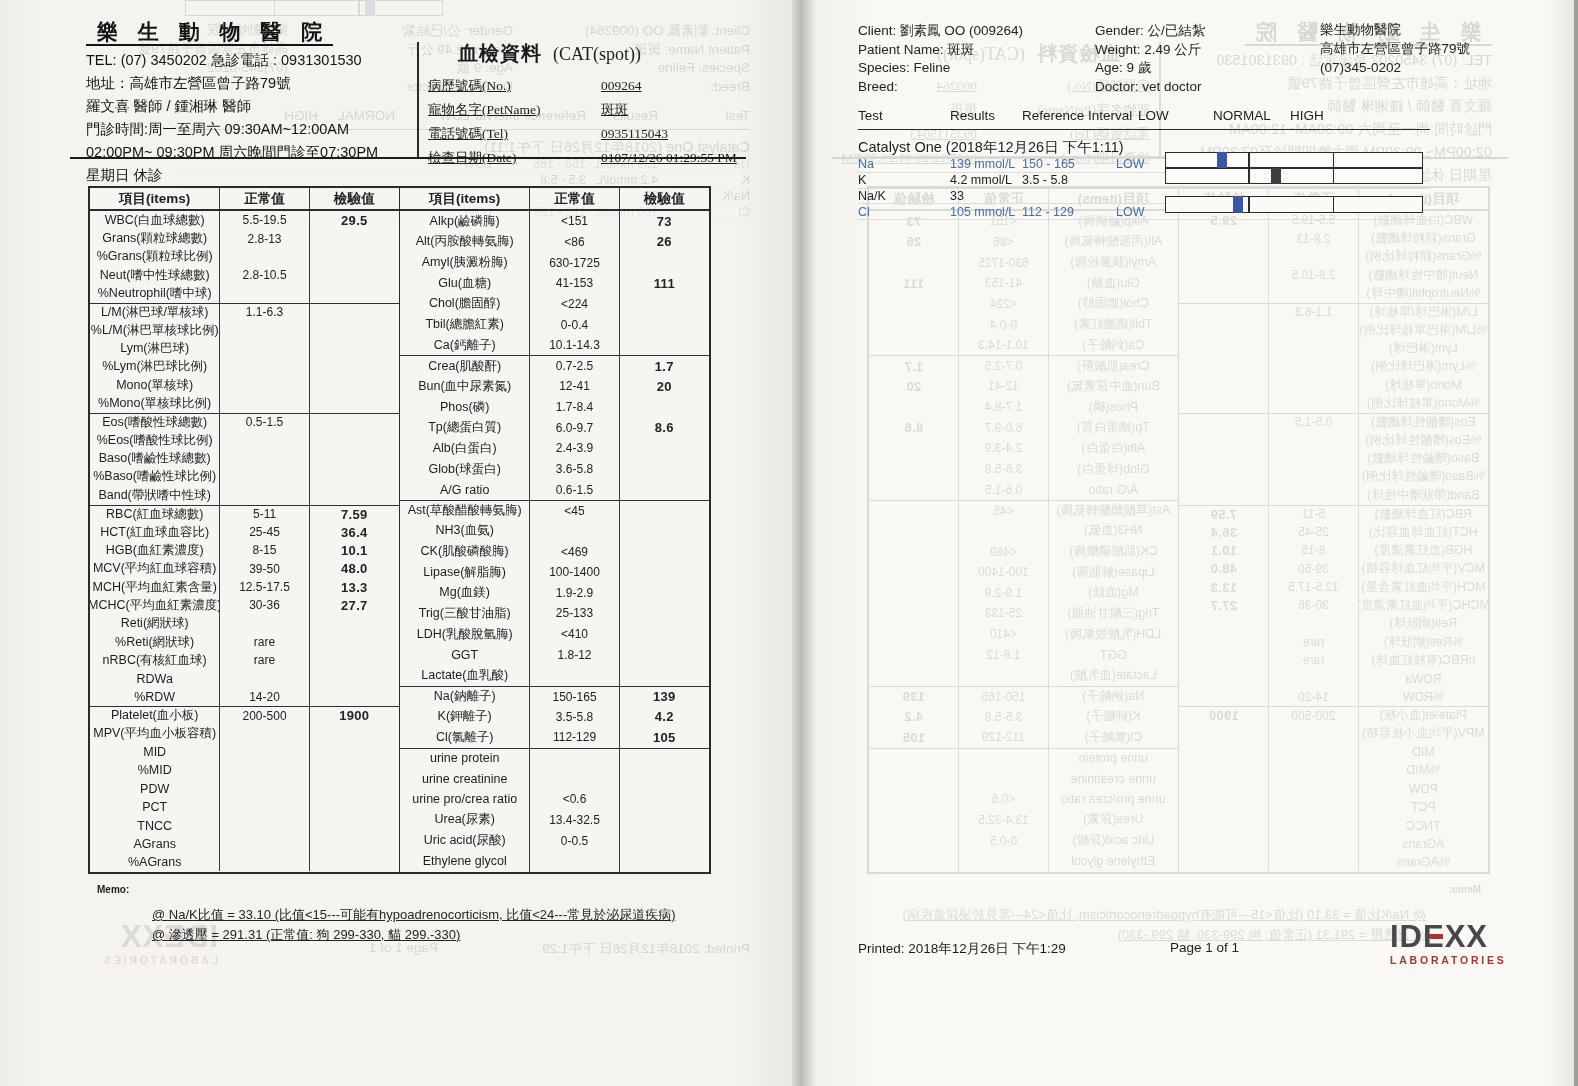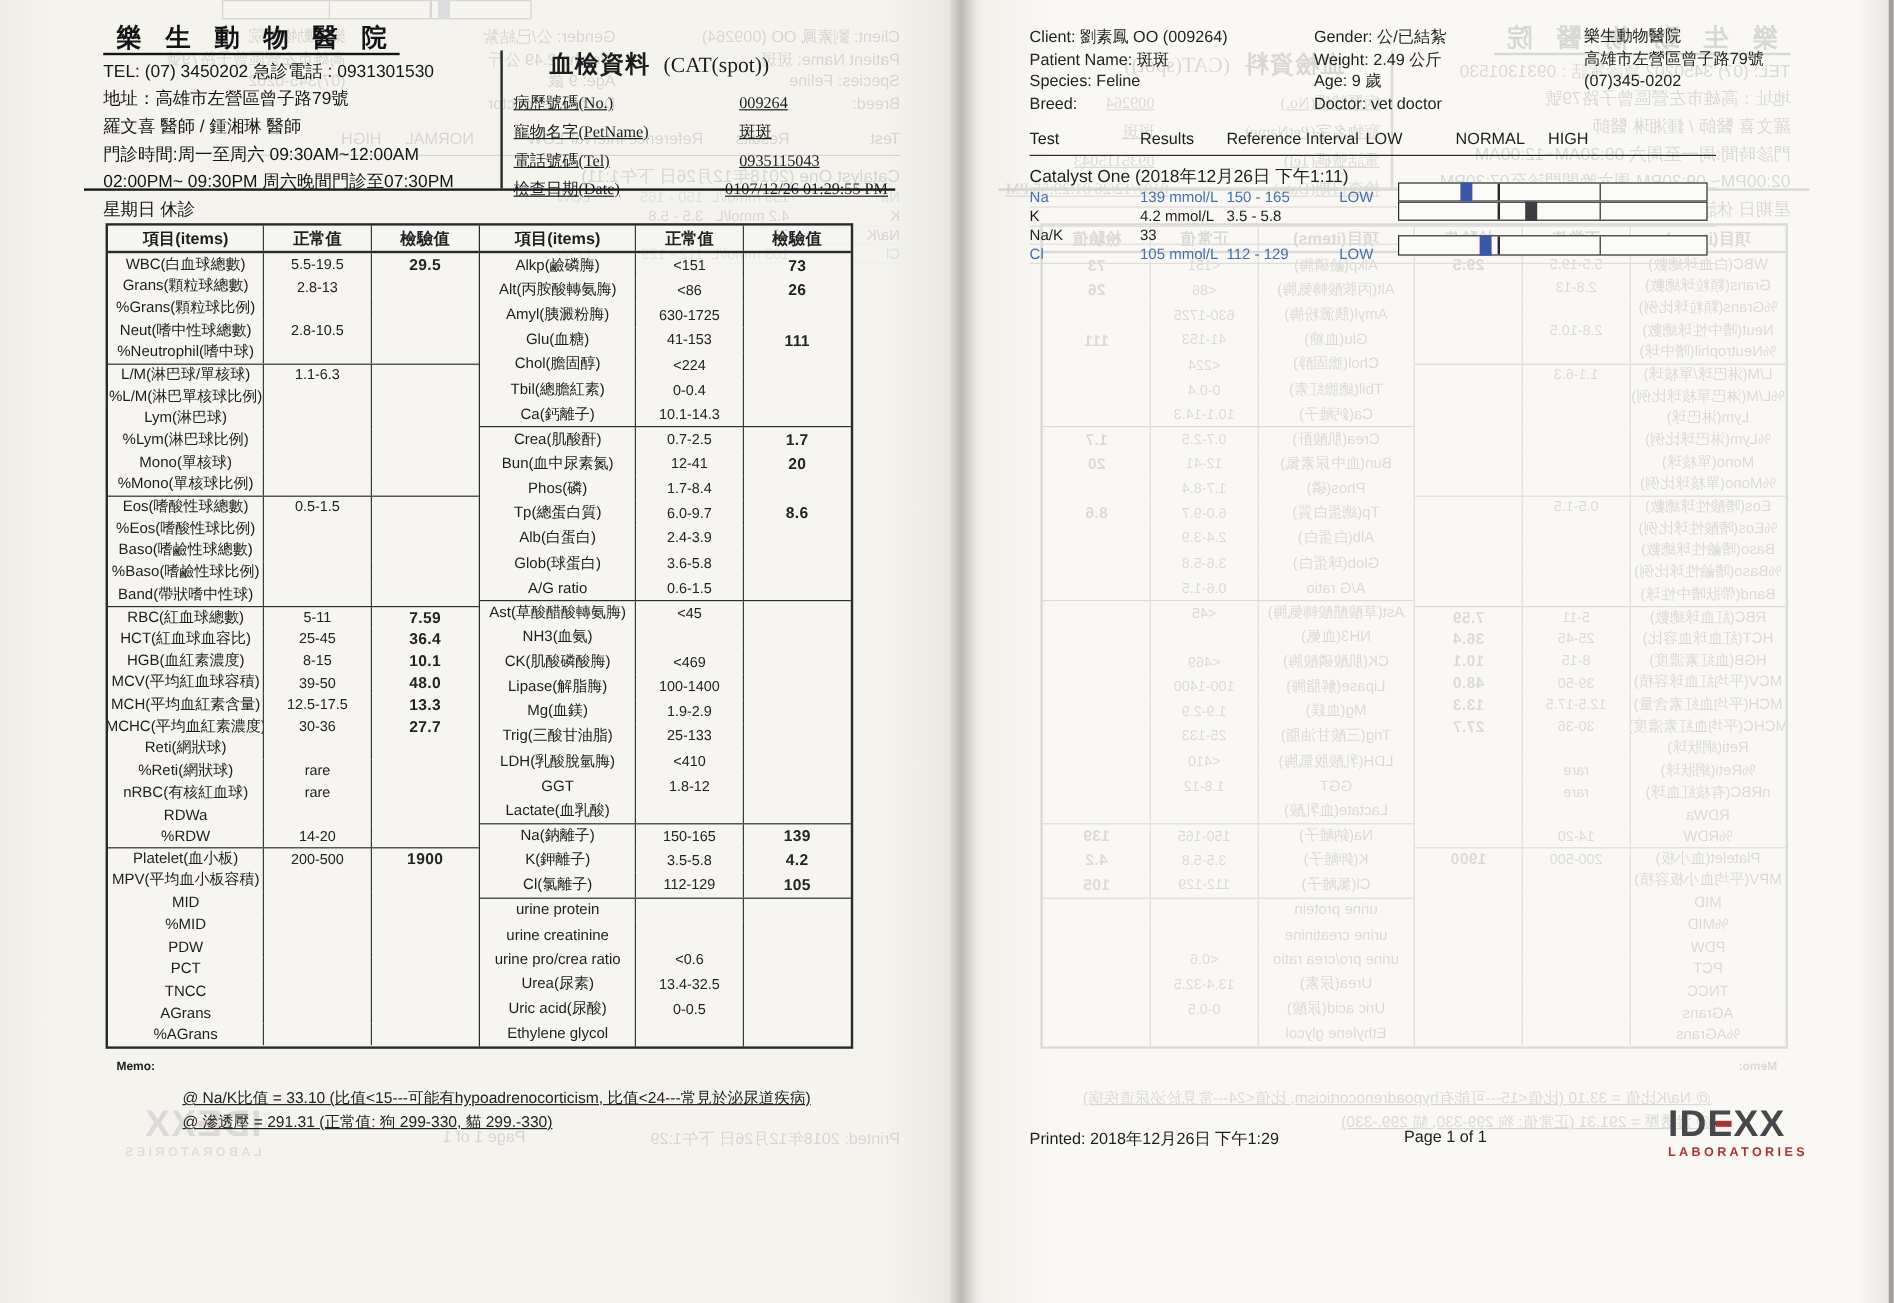--- a/index.html
+++ b/index.html
@@ -30,21 +30,21 @@
   .clinic .name { display:inline-block; font-size:21px; font-weight:700; letter-spacing:7px;
     border-bottom:2px solid #141416; padding:0 4px 1px 11px; margin-bottom:3px; white-space:nowrap; }
 
   .report { position:absolute; top:40px; left:428px; width:312px;
     font-family:"Liberation Serif","DejaVu Serif",serif; }
   .report .title-row { margin:0 0 11px 30px; white-space:nowrap; }
   .report .rtitle { font-size:20px; font-weight:700; letter-spacing:1px; }
   .report .rtype  { font-size:18px; margin-left:7px; }
   .report .frow { display:flex; margin-bottom:8px; font-size:13.5px; line-height:16px; white-space:nowrap; }
   .report .flabel { width:172px; text-align:left; text-decoration:underline; }
-  .report .fvalue { margin-left:16px; text-decoration:underline; }
+  .report .fvalue { margin-left:1px; text-decoration:underline; }
 
   .vdivider { position:absolute; left:417px; top:42px; width:1.5px; height:115px; background:#2a2a2c; }
   .hrule   { position:absolute; left:70px; top:157px; width:676px; height:2px; background:#1c1c1e; }
 
   .labtable { position:absolute; left:88px; top:186px; width:623px; display:flex;
     border:2px solid #2a2a2c; background:rgba(255,255,255,0.18); }
   .half { flex:1 1 0; }
   .half-right { border-left:1.5px solid #2a2a2c; }
   .trow { display:grid; grid-template-columns:42.2% 28.9% 28.9%; height:18.35px; align-items:stretch; }
   .half-right .trow { height:20.65px; }

